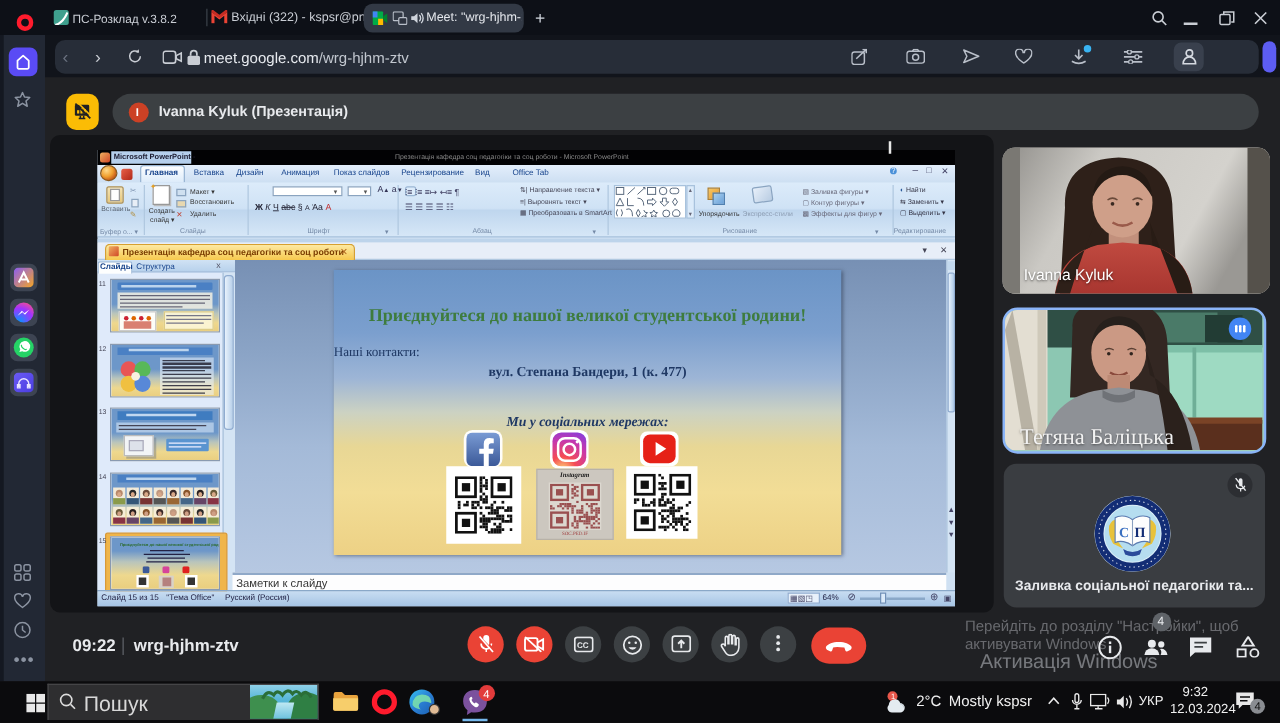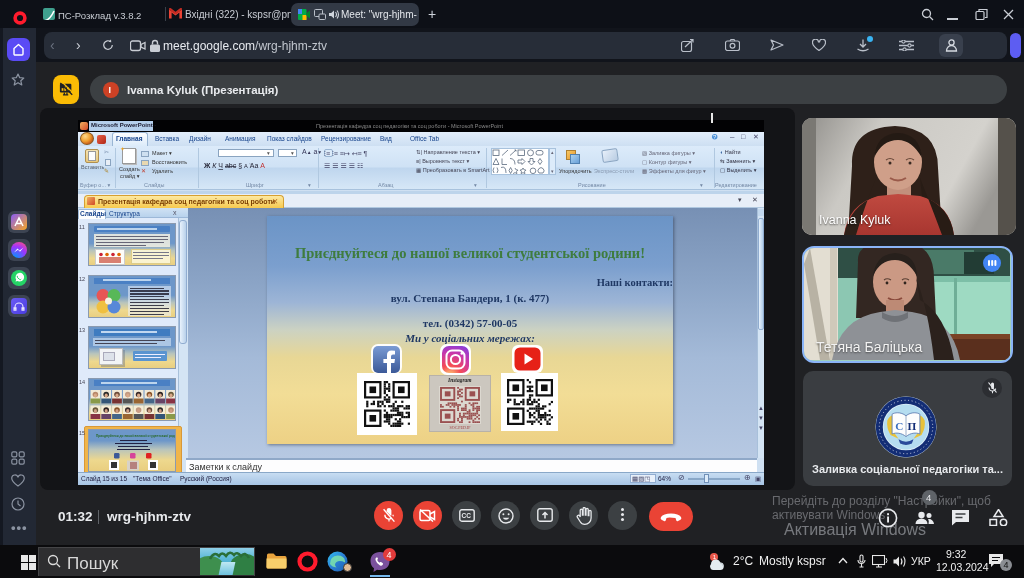--- a/index.html
+++ b/index.html
@@ -520,23 +520,22 @@
           <rect x="18" y="0.5" width="12" height="10" fill="#d8d2c8"></rect>
           <rect x="21" y="2" width="7" height="7" fill="#a66" opacity="0.75"></rect>
           <rect x="39" y="0" width="10" height="10" fill="#fff"></rect>
           <rect x="41" y="2" width="6" height="6" fill="#333"></rect>
         </svg>
       </div>
 
     <div class="abs" style="left:110px;top:88px;width:569px;height:250px;background:linear-gradient(180deg,#7790b4 0%,#8ba4c6 30%,#a4bad8 60%,#b6c8e2 100%);"></div>
     <div class="abs" style="left:189px;top:96px;width:406px;height:228px;background:linear-gradient(180deg,#6b94c6 0%,#7b9fce 22%,#9db5d6 38%,#ccd2c2 50%,#e8d795 62%,#f2dd96 78%,#edd185 100%);box-shadow:1px 1px 3px rgba(30,40,60,.5);font-family:'Liberation Serif',serif;">
 <div class="txt" style="left:0;top:29px;width:406px;text-align:center;font-size:14.5px;font-weight:bold;color:#3e7c3e;">Приєднуйтеся до нашої великої студентської родини!</div>
-<div class="txt" style="left:0;top:61px;width:406px;text-align:right;font-size:10.5px;font-weight:bold;color:#1f3864;">Наші контакти:</div>
+<div class="txt" style="left:0;top:61px;width:406px;text-align:left;font-size:10.5px;font-weight:normal;color:#1f3864;">Наші контакти:</div>
 <div class="txt" style="left:0;top:76px;width:406px;text-align:center;font-size:11px;font-weight:bold;color:#1f3864;">вул. Степана Бандери, 1 (к. 477)</div>
-<div class="txt" style="left:0;top:101px;width:406px;text-align:center;font-size:11px;font-weight:bold;color:#1f3864;">тел. (0342) 57-00-05</div>
 <div class="txt" style="left:0;top:116px;width:406px;text-align:center;font-size:11px;font-weight:bold;font-style:italic;color:#1f3864;">Ми у соціальних мережах:</div>
 <div class="abs" style="left:104px;top:128px;width:31px;height:30px;background:rgba(255,255,255,0.95);border-radius:7px;"></div>
         <svg class="abs" style="left:106px;top:130px" width="27" height="27">
           <defs>
             <linearGradient id="fbg" x1="0" y1="0" x2="0" y2="1">
               <stop offset="0" stop-color="#7a9bd4"></stop>
               <stop offset="1" stop-color="#3b5998"></stop>
             </linearGradient>
           </defs>
           <rect x="0" y="0" width="27" height="27" rx="5" fill="url(#fbg)"></rect>
@@ -971,21 +970,21 @@
           <circle cx="109" cy="35" r="1.4" fill="#30241e"></circle>
       <path d="M92 50 q7 4.5 14 0" stroke="#8a4a3c" stroke-width="1.8" fill="none"></path>
       <path d="M90 52 h18 v12 h-18z" fill="#bd8a75"></path>
       <path d="M36 112 Q44 70 84 64 L99 62 L116 64 Q156 70 164 112 Z" fill="#8e9196"></path>
       <path d="M86 64 Q99 72 112 64 L112 70 Q99 78 86 70z" fill="#6f7277"></path>
       <path d="M120 30 Q132 60 138 112 L158 112 Q150 66 124 52z" fill="#2b211c"></path>
       </g>
     </svg>
     <div class="abs" style="left:179px;top:6px;width:18px;height:18px;border-radius:50%;background:#4285f4;"></div>
     <div class="abs" style="left:183.5px;top:12px;width:2.2px;height:6px;border-radius:1px;background:#fff;box-shadow:3.2px 0 0 #fff,6.4px 0 0 #fff;"></div>
-    <div class="txt" style="left:12px;top:91px;font-size:14px;color:#f2f2f2;text-shadow:0 1px 2px rgba(0,0,0,.5);">Тетяна Баліцька</div>
+    <div class="txt" style="left:12px;top:91px;font-size:18px;color:#f2f2f2;text-shadow:0 1px 2px rgba(0,0,0,.5);font-family:Liberation Serif, serif;">Тетяна Баліцька</div>
   </div>
   <div class="abs" id="tile3" style="left:803px;top:371px;width:209px;height:115px;border-radius:10px;overflow:hidden;background:#3a3d41;">
     <div class="abs" style="left:179px;top:7px;width:20px;height:20px;border-radius:50%;background:#2c2e32;"></div>
     <svg class="abs" style="left:184px;top:11px" width="11" height="13" viewBox="0 0 11 13">
         <path d="M4 2 a1.5 1.5 0 0 1 3 0 v3.5 a1.5 1.5 0 0 1 -2.6 1z" fill="#e8eaed"></path>
         <path d="M2.5 5.5 a3 3 0 0 0 5.9 0.7 l0.9 0.9 a4 4 0 0 1 -3.3 2.3 v1.8 h-1 V9.4 a4 4 0 0 1 -3.5-3.9z" fill="#e8eaed"></path>
         <path d="M1.5 0.5 L9.5 10.5" stroke="#e8eaed" stroke-width="1.2"></path>
       </svg>
     <svg class="abs" style="left:72px;top:25px" width="62" height="62" viewBox="0 0 58 58">
       <circle cx="29" cy="29" r="28.5" fill="#dceef8"></circle>
@@ -1003,21 +1002,21 @@
       <circle cx="29" cy="29" r="25" fill="none" stroke="#ffffff" stroke-width="0.8" stroke-dasharray="1 2.4" opacity="0.85"></circle>
     </svg>
     <div class="txt" style="left:0px;top:92px;width:209px;text-align:center;font-size:11px;font-weight:bold;color:#e8eaed;">Заливка соціальної педагогіки та...</div>
   </div>
 
   <div class="txt" style="left:784px;top:475px;font-size:16px;color:rgba(190,193,198,0.55);margin-top:46px;">Активація Windows</div>
   <div class="txt" style="left:772px;top:494px;font-size:12px;color:rgba(175,178,184,0.5);">Перейдіть до розділу "Настройки", щоб</div>
   <div class="txt" style="left:772px;top:508px;font-size:12px;color:rgba(175,178,184,0.5);">активувати Windows</div>
 
   <div class="abs" id="controls" style="left:36px;top:490px;width:988px;height:55px;">
-    <div class="txt" style="left:22px;top:19px;font-size:13.5px;color:#e8eaed;font-weight:bold;">01:32</div>
+    <div class="txt" style="left:22px;top:19px;font-size:13.5px;color:#e8eaed;font-weight:bold;">09:22</div>
     <div class="abs" style="left:62px;top:20px;width:1px;height:14px;background:#5f6368;"></div>
     <div class="txt" style="left:71px;top:19px;font-size:13.5px;color:#e8eaed;font-weight:bold;">wrg-hjhm-ztv</div>
     <div class="abs" style="left:338px;top:11px;width:29px;height:29px;border-radius:50%;background:#ea4335;"></div>
     <svg class="abs" style="left:345.5px;top:17.5px" width="14" height="16" viewBox="0 0 14 16">
         <path d="M4.6 2.4 a2.4 2.4 0 0 1 4.8 0 v4.4 a2.4 2.4 0 0 1 -0.3 1.1 L4.6 3.4z" fill="#fff"></path>
         <path d="M2.2 6.8 h1.3 a3.6 3.6 0 0 0 5.8 2.8 l1 1 a4.8 4.8 0 0 1 -2.7 1.1 v1.9 h-1.2 v-1.9 a4.9 4.9 0 0 1 -4.2-4.9z" fill="#fff"></path>
         <path d="M11.8 6.8 a4.8 4.8 0 0 1 -0.4 1.9 l-1-1 q0.1-0.4 0.1-0.9z" fill="#fff"></path>
         <path d="M1.6 1.2 L12.4 13.6" stroke="#fff" stroke-width="1.4"></path>
       </svg>
     <div class="abs" style="left:377px;top:11px;width:29px;height:29px;border-radius:50%;background:#ea4335;"></div>

